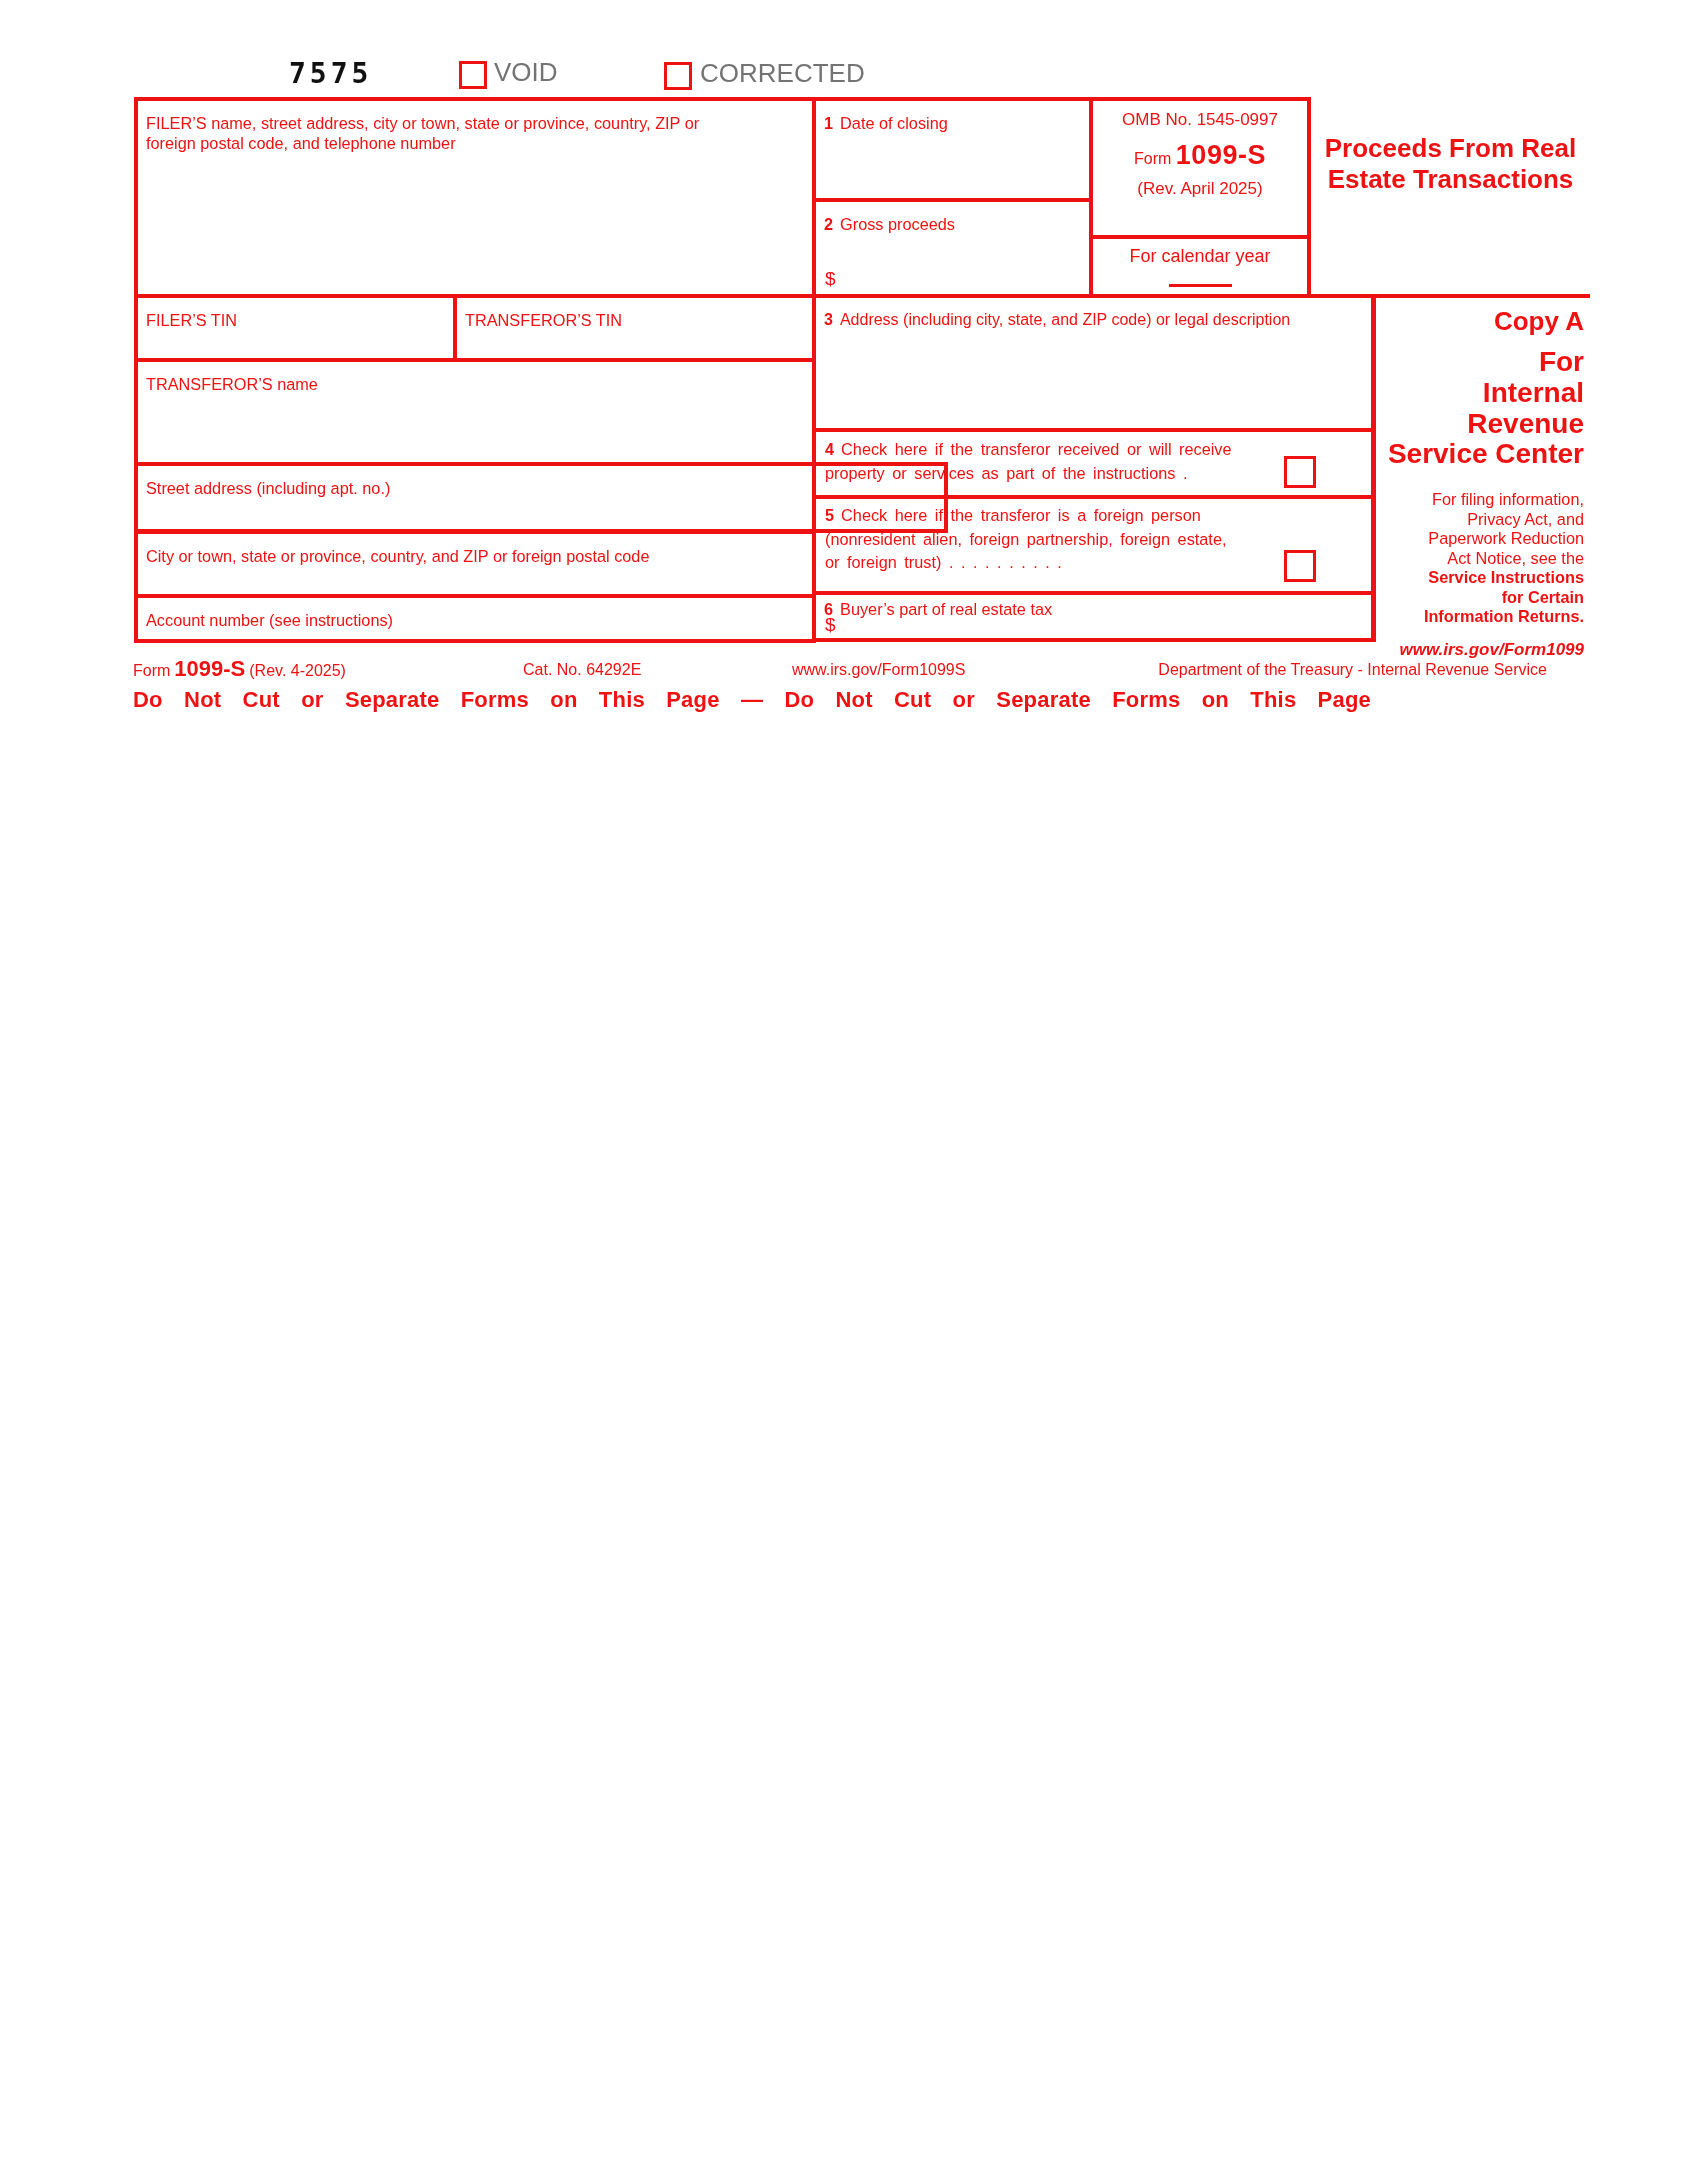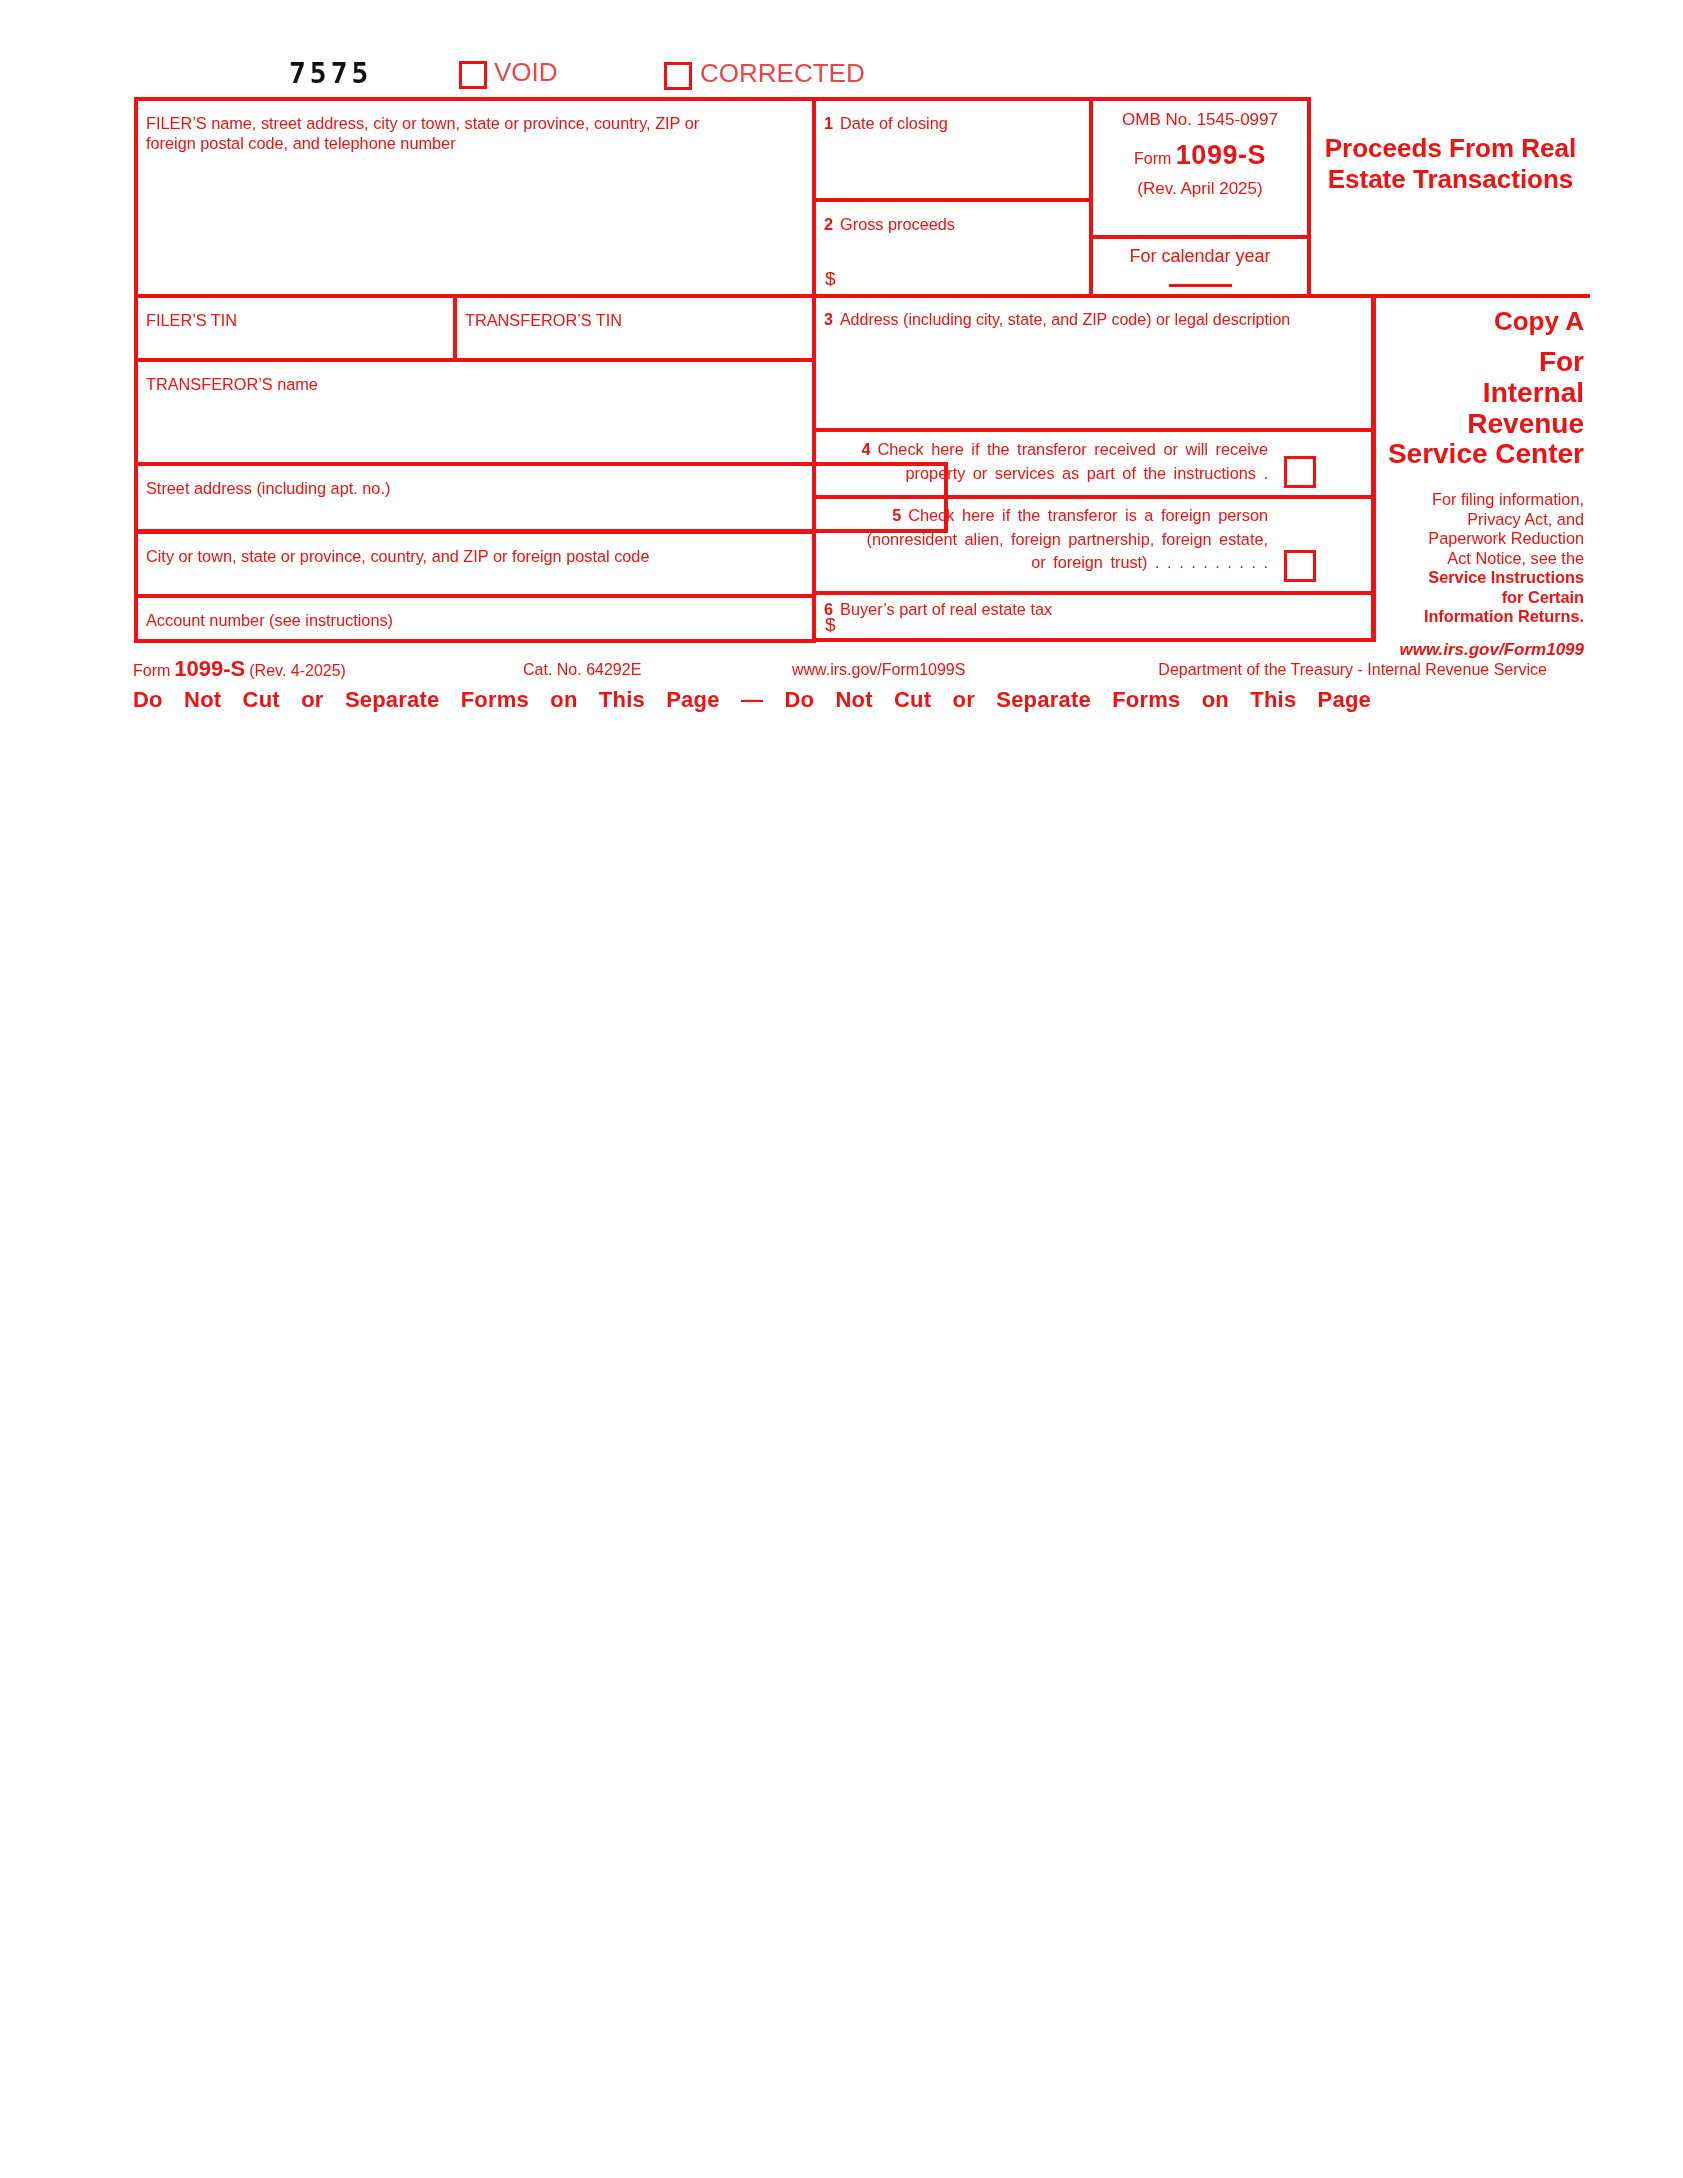--- a/index.html
+++ b/index.html
@@ -3,21 +3,21 @@
 <meta charset="utf-8">
 <style>
   html,body{margin:0;padding:0;background:#ffffff;}
   .page{position:relative;width:1683px;height:2178px;background:#fff;overflow:hidden;
         font-family:"Liberation Sans",sans-serif;}
 
   
   .code{position:absolute;left:289px;top:57px;font-family:"DejaVu Sans Mono",monospace;
         font-weight:bold;font-size:28px;letter-spacing:4px;color:#111;}
   .chk{position:absolute;width:22px;height:22px;border:3px solid #ee1212;background:#fff;}
-  .chk-lbl{position:absolute;font-size:26px;color:#ef4444;}
+  .chk-lbl{position:absolute;font-size:26px;color:#737373;}
 
   
   .grid{position:absolute;left:134px;top:97px;width:1455px;height:554px;}
   .cell{position:absolute;border:4px solid #ee1212;box-sizing:border-box;
         color:#ee1212;font-size:16.3px;}
   .cell .lab{padding:12px 8px;line-height:1.25;}
   .bnum{font-weight:bold;margin-right:7px;}
   .dollar{position:absolute;left:9px;bottom:4px;font-size:19px;color:#ee1212;}
 
   .c-filer   {left:0;    top:0;    width:682px; height:201px;}
@@ -41,21 +41,21 @@
   .omb-no{margin-top:9px;font-size:17px;}
   .omb-form{margin-top:10px;font-size:16px;}
   .omb-form b{font-size:27px;font-weight:bold;letter-spacing:0.5px;}
   .omb-rev{margin-top:8px;font-size:17px;}
   .cal-lab{margin-top:7px;font-size:18px;}
   .cal-line{margin:16px auto 0 auto;width:63px;border-bottom:3px solid #ee1212;height:1px;}
 
   .title{position:absolute;left:1178px;top:36px;width:277px;text-align:center;
          font-weight:bold;font-size:26px;line-height:1.18;color:#ee1212;}
 
-  .checkline{padding:5px 12px 0 9px;line-height:1.5;padding-right:103px;word-spacing:3px;text-align:right;}
+  .checkline{padding:5px 12px 0 9px;line-height:1.5;padding-right:103px;word-spacing:3px;}
   .cellchk{position:absolute;width:26px;height:26px;border:3px solid #ee1212;right:55px;}
 
   
   .copycol{position:absolute;left:1238px;top:197px;width:218px;height:348px;
            border-left:4px solid #ee1212;border-top:4px solid #ee1212;box-sizing:border-box;
            color:#ee1212;text-align:right;padding-right:6px;box-sizing:border-box;}
   .copy-a{margin-top:8px;font-size:26px;font-weight:bold;}
   .copy-for{margin-top:10px;font-size:28px;font-weight:bold;line-height:1.1;}
   .copy-info{margin-top:20px;font-size:16.3px;line-height:1.2;}
   .copy-info-b{font-size:16.3px;line-height:1.2;font-weight:bold;}

